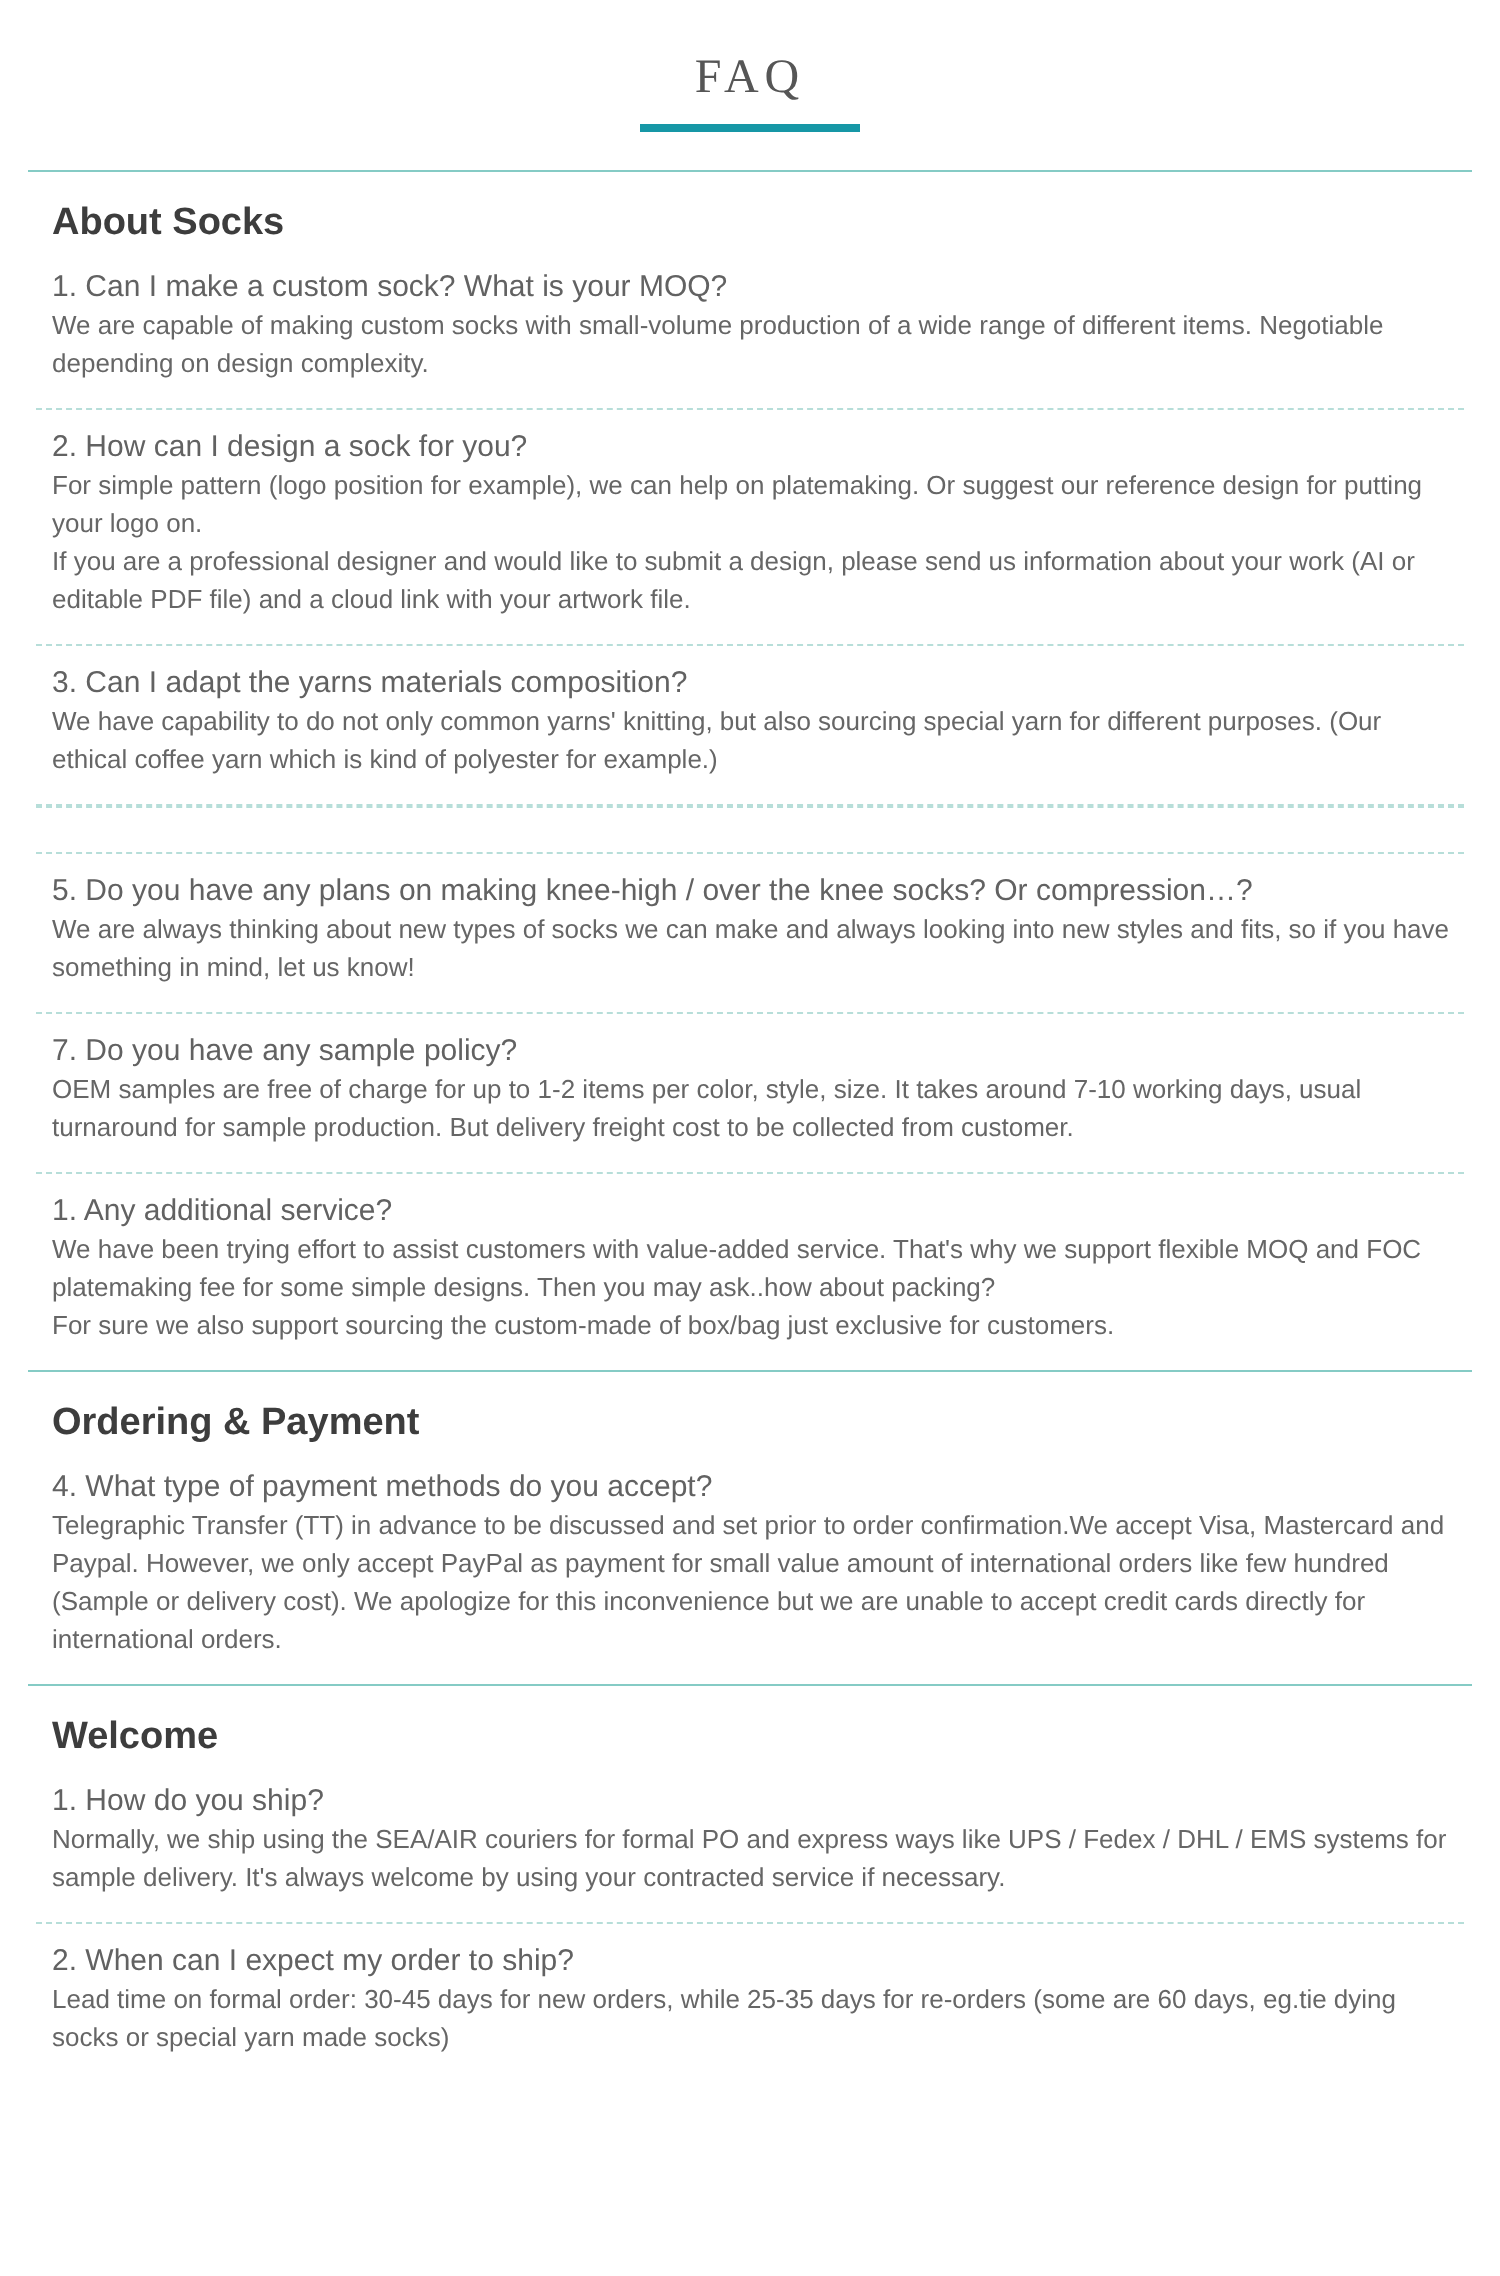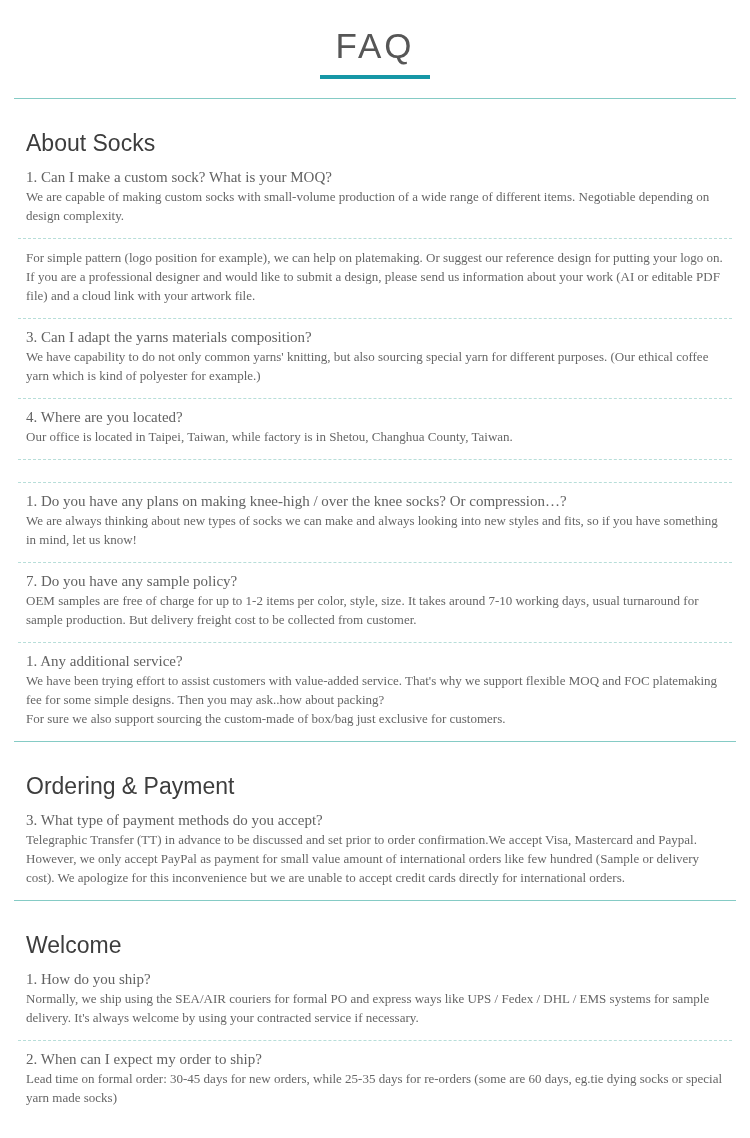--- a/index.html
+++ b/index.html
@@ -12,42 +12,43 @@
   html,body{margin:0;padding:0;background:#ffffff;}
   body{
     width:750px;
     font-family:"Liberation Sans", sans-serif;
     color:var(--text_color);
   }
   .page{width:750px;box-sizing:border-box;padding-bottom:14px;}
   .header{text-align:center;padding-top:26px;}
   .page-title{
     margin:0;
-    font-size:35px;
+    font-size:24px;
     font-weight:400;
     letter-spacing:3px;
     color:#565656;
+    font-family:Liberation Serif, serif;
   }
   .title-underline{
     width:110px;height:4px;
     background:var(--accent);
     margin:9px auto 0;
   }
   hr{border:none;margin:0 14px;}
   hr.solid{border-top:1px solid var(--divider_solid);}
   hr.dashed{border-top:1px dashed var(--divider_dashed);margin:0 18px;}
   hr.top-line{margin-top:19px;}
   .section-heading{
-    margin:31px 0 2px;
+    margin:15px 0 2px;
     padding:0 26px;
-    font-size:23px;
-    font-weight:400;
+    font-size:19px;
+    font-weight:700;
     color:var(--heading_color);
   }
-  .qa{padding:9px 24px 13px 26px;font-family:Liberation Serif, serif;}
+  .qa{padding:9px 24px 13px 26px;}
   .q{
     margin:0;
     font-size:15px;
     line-height:19px;
     color:#626262;
     white-space:pre-line;
   }
   .a{
     margin:0;
     font-size:13px;
@@ -71,43 +72,40 @@
   <section>
     <h2 class="section-heading">About Socks</h2>
 
     <div class="qa">
       <p class="q">1. Can I make a custom sock?  What is your MOQ?</p>
       <p class="a">We are capable of making custom socks with small-volume production of a wide range of different items. Negotiable depending on design complexity.</p>
     </div>
     <hr class="dashed">
 
     <div class="qa">
+      <p class="q">2. How can I design a sock for you?</p>
       <p class="a">For simple pattern (logo position for example), we can help on platemaking. Or suggest our reference design for putting your logo on.
 If you are a professional designer and would like to submit a design, please send us information about your work (AI or editable PDF file) and a cloud link with your artwork file.</p>
     </div>
     <hr class="dashed">
 
     <div class="qa">
       <p class="q">3. Can I adapt the yarns materials composition?</p>
       <p class="a">We have capability to do not only common yarns' knitting, but also sourcing special yarn for different purposes. (Our ethical coffee yarn which is kind of polyester for example.)</p>
     </div>
     <hr class="dashed">
 
-    <div class="qa">
-      <p class="q">4. Where are you located?</p>
-      <p class="a">Our office is located in Taipei, Taiwan, while factory is in Shetou, Changhua County, Taiwan.</p>
-    </div>
     <hr class="dashed">
 
     <div class="qa">
     </div>
     <hr class="dashed">
 
     <div class="qa">
-      <p class="q">1. Do you have any plans on making knee-high / over the knee socks? Or compression…?</p>
+      <p class="q">5. Do you have any plans on making knee-high / over the knee socks? Or compression…?</p>
       <p class="a">We are always thinking about new types of socks we can make and always looking into new styles and fits, so if you have something in mind, let us know!</p>
     </div>
     <hr class="dashed">
 
     <div class="qa">
       <p class="q">7. Do you have any sample policy?</p>
       <p class="a">OEM samples are free of charge for up to 1-2 items per color, style, size. It takes around 7-10 working days, usual turnaround for sample production. But delivery freight cost to be collected from customer.</p>
     </div>
     <hr class="dashed">
 
@@ -117,21 +115,21 @@
 For sure we also support sourcing the custom-made of box/bag just exclusive for customers.</p>
     </div>
   </section>
 
   <hr class="solid">
 
   <section>
     <h2 class="section-heading">Ordering &amp; Payment</h2>
 
     <div class="qa">
-      <p class="q">3. What type of payment methods do you accept?</p>
+      <p class="q">4. What type of payment methods do you accept?</p>
       <p class="a">Telegraphic Transfer (TT) in advance to be discussed and set prior to order confirmation.We accept Visa, Mastercard and Paypal. However, we only accept PayPal as payment for small value amount of international orders like few hundred (Sample or delivery cost). We apologize for this inconvenience but we are unable to accept credit cards directly for international orders.</p>
     </div>
   </section>
 
   <hr class="solid">
 
   <section>
     <h2 class="section-heading">Welcome</h2>
 
     <div class="qa">

